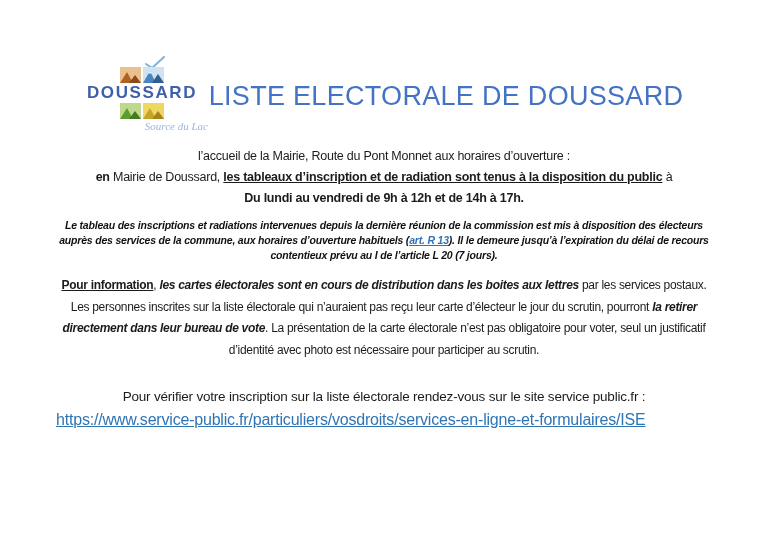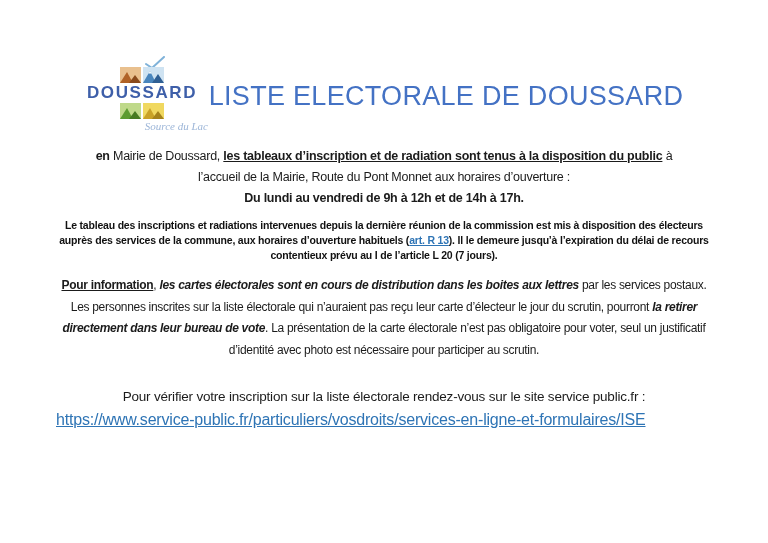--- a/index.html
+++ b/index.html
@@ -30,21 +30,21 @@
   .content{position:absolute;left:56px;top:146px;width:656px;}
 
   .intro{font-size:12.5px;line-height:21px;text-align:center;letter-spacing:-.25px;}
   .intro .line{white-space:nowrap;}
   .b{font-weight:bold;}
   .bu{font-weight:bold;text-decoration:underline;}
   .bi{font-weight:bold;font-style:italic;}
 
   .note{
     margin-top:9px;font-size:10.5px;line-height:15px;letter-spacing:-.2px;
-    font-weight:bold;text-align:center;color:#111111;
+    font-weight:bold;font-style:italic;text-align:center;color:#111111;
   }
 
   .info{margin-top:12px;font-size:12px;line-height:21.5px;letter-spacing:-.3px;text-align:center;}
   .info-heading{font-weight:bold;text-decoration:underline;}
 
   .verify{margin-top:28px;text-align:center;font-size:13.5px;letter-spacing:-.2px;white-space:nowrap;}
   .verify-link-row{margin-top:7px;font-size:16px;letter-spacing:-.2px;}
 
   a.link{color:#2e74b5;text-decoration:underline;cursor:pointer;}
 </style>
@@ -84,22 +84,22 @@
       </svg>
     </div>
     <div class="logo-tagline">Source du Lac</div>
   </div>
 
   <h1 class="title" style="margin:0;">LISTE ELECTORALE DE DOUSSARD</h1>
 
   <div class="content">
 
     <div class="intro">
+      <div class="line"><span>l’accueil de la Mairie, Route du Pont Monnet aux horaires d’ouverture :</span></div>
       <div class="line"><span class="b">en</span><span> Mairie de Doussard, </span><span class="bu">les tableaux d’inscription et de radiation sont tenus à la disposition du public</span><span> à</span></div>
-      <div class="line"><span>l’accueil de la Mairie, Route du Pont Monnet aux horaires d’ouverture :</span></div>
       <div class="line b"><span>Du lundi au vendredi de 9h à 12h et de 14h à 17h.</span></div>
     </div>
 
     <div class="note">
       <span>Le tableau des inscriptions et radiations intervenues depuis la dernière réunion de la commission est mis à disposition des électeurs auprès des services de la commune, aux horaires d’ouverture habituels (</span><a class="link">art. R 13</a><span>). Il le demeure jusqu’à l’expiration du délai de recours contentieux prévu au I de l’article L 20 (7 jours).</span>
     </div>
 
     <div class="info">
       <span class="info-heading">Pour information</span><span>, </span><span class="bi">les cartes électorales sont en cours de distribution dans les boites aux lettres</span><span> par les services postaux. Les personnes inscrites sur la liste électorale qui n’auraient pas reçu leur carte d’électeur le jour du scrutin, pourront </span><span class="bi">la retirer directement dans leur bureau de vote</span><span>. La présentation de la carte électorale n’est pas obligatoire pour voter, seul un justificatif d’identité avec photo est nécessaire pour participer au scrutin.</span>
     </div>

